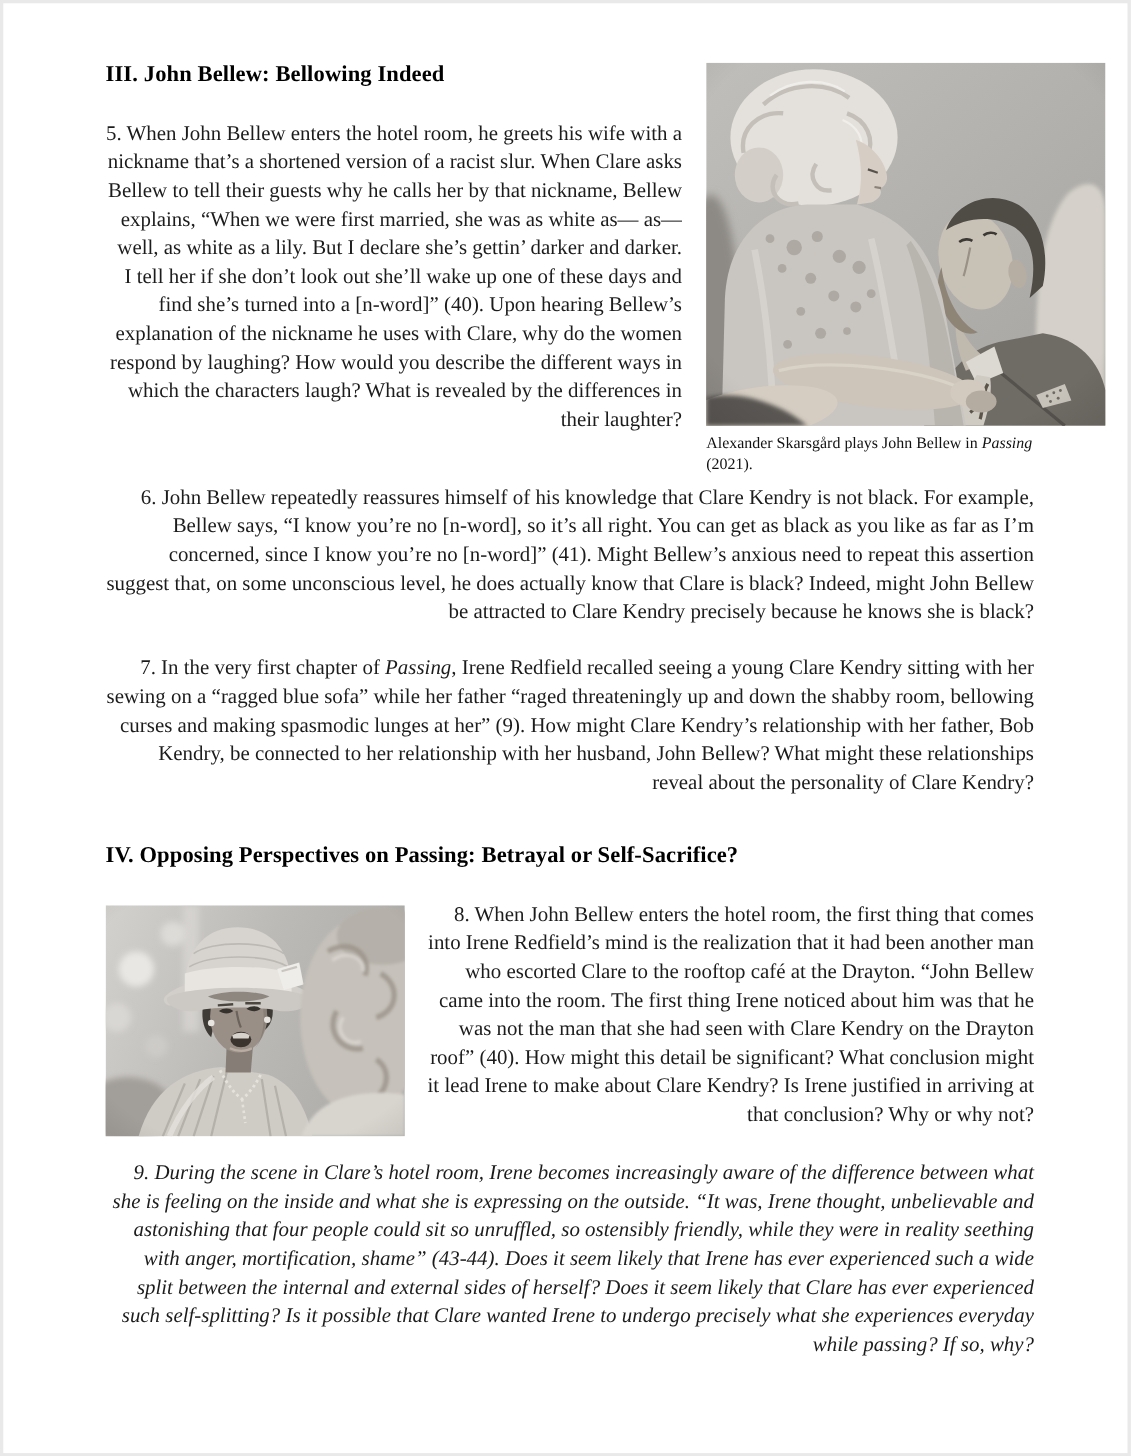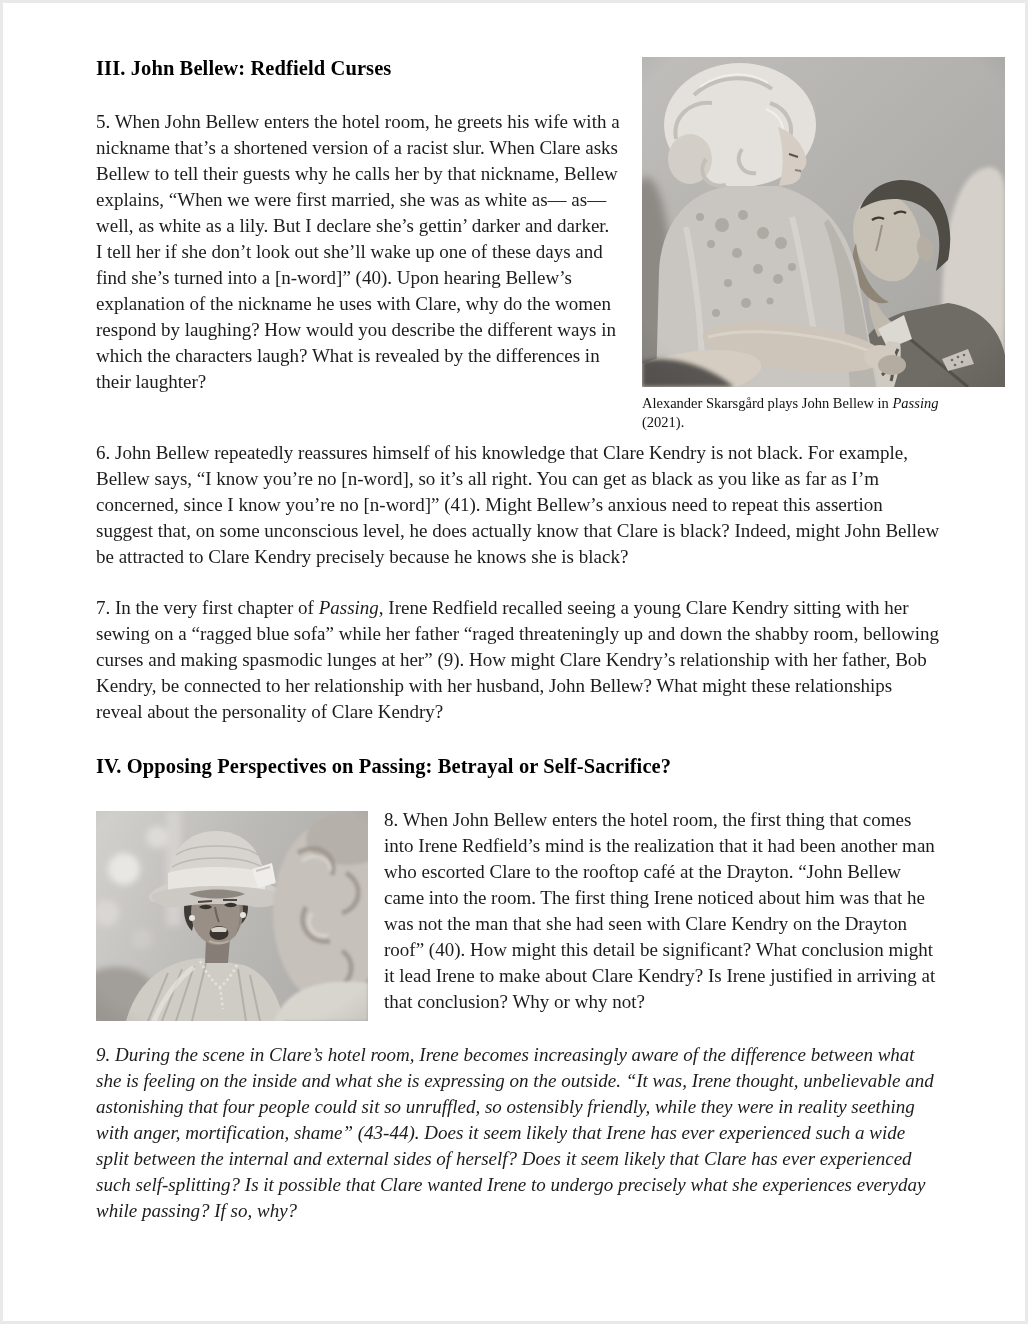--- a/index.html
+++ b/index.html
@@ -11,32 +11,32 @@
   .content {
     width:100%; height:100%; box-sizing:border-box; background:#ffffff;
     padding:52px 85px 0 93px; overflow:hidden; color:#1c1c1c;
   }
   h2 {
     font-size:20.5px; line-height:26px; font-weight:bold; color:#000;
     margin:0; letter-spacing:0.1px;
   }
   p {
     font-size:19px; line-height:26px; margin:25px 0 0 0;
-    text-align:left;
+    text-align:right;
   }
   .p5 { margin-top:28px; }
   .clear { clear:both; }
   .fig-right { float:right; width:298px; margin:2px 0 8px 22px; }
   .fig-left  { float:left;  width:272px; margin:4px 16px 8px 0; }
   figure { padding:0; }
   figure svg { display:block; }
   figcaption {
     font-size:14.5px; line-height:19px; margin-top:7px; color:#111;
   }
-  .h-four { margin-top:28px; }
+  .h-four { margin-top:40px; }
   .sec4-body { margin-top:28px; }
   .sec4-body p { margin-top:0;font-family:Liberation Serif, serif; }
   .p9 { margin-top:27px;font-style:italic; }
   i { font-style:italic; }
 </style>
 </head>
 <body>
 
 <div class="page">
   <div class="content">
@@ -138,21 +138,21 @@
           <path d="M66,280 C110,268 190,278 232,296" stroke="#dcd4c9" stroke-width="3" fill="none" opacity="0.8"></path>
           <ellipse cx="238" cy="300" rx="16" ry="12" fill="#d2cabf"></ellipse>
           <ellipse cx="250" cy="308" rx="14" ry="10" fill="#b4aca0"></ellipse>
           <ellipse cx="48" cy="318" rx="72" ry="23" fill="#d5cdc2" transform="rotate(-8 48 318)"></ellipse>
           <path d="M0,330 L0,304 C28,298 66,308 92,330 Z" fill="#5a5752" filter="url(#b2)"></path>
           <rect width="363" height="330" fill="url(#vg1)"></rect>
         </svg>
         <figcaption><span>Alexander Skarsgård plays John Bellew in </span><i>Passing</i><span> (2021).</span></figcaption>
       </figure>
 
-      <h2>III. John Bellew: Redfield Curses</h2>
+      <h2>III. John Bellew: Bellowing Indeed</h2>
 
       <p class="p5"><span>5. When John Bellew enters the hotel room, he greets his wife with a nickname that’s a shortened version of a racist slur. When Clare asks Bellew to tell their guests why he calls her by that nickname, Bellew explains, “When we were first married, she was as white as— as— well, as white as a lily. But I declare she’s gettin’ darker and darker. I tell her if she don’t look out she’ll wake up one of these days and find she’s turned into a [n-word]” (40). Upon hearing Bellew’s explanation of the nickname he uses with Clare, why do the women respond by laughing? How would you describe the different ways in which the characters laugh? What is revealed by the differences in their laughter?</span></p>
 
       <p class="clear"><span>6. John Bellew repeatedly reassures himself of his knowledge that Clare Kendry is not black. For example, Bellew says, “I know you’re no [n-word], so it’s all right. You can get as black as you like as far as I’m concerned, since I know you’re no [n-word]” (41). Might Bellew’s anxious need to repeat this assertion suggest that, on some unconscious level, he does actually know that Clare is black? Indeed, might John Bellew be attracted to Clare Kendry precisely because he knows she is black?</span></p>
 
       <p><span>7. In the very first chapter of </span><i>Passing</i><span>, Irene Redfield recalled seeing a young Clare Kendry sitting with her sewing on a “ragged blue sofa” while her father “raged threateningly up and down the shabby room, bellowing curses and making spasmodic lunges at her” (9). How might Clare Kendry’s relationship with her father, Bob Kendry, be connected to her relationship with her husband, John Bellew? What might these relationships reveal about the personality of Clare Kendry?</span></p>
     </section>
 
     <section>
       <h2 class="h-four">IV. Opposing Perspectives on Passing: Betrayal or Self-Sacrifice?</h2>

